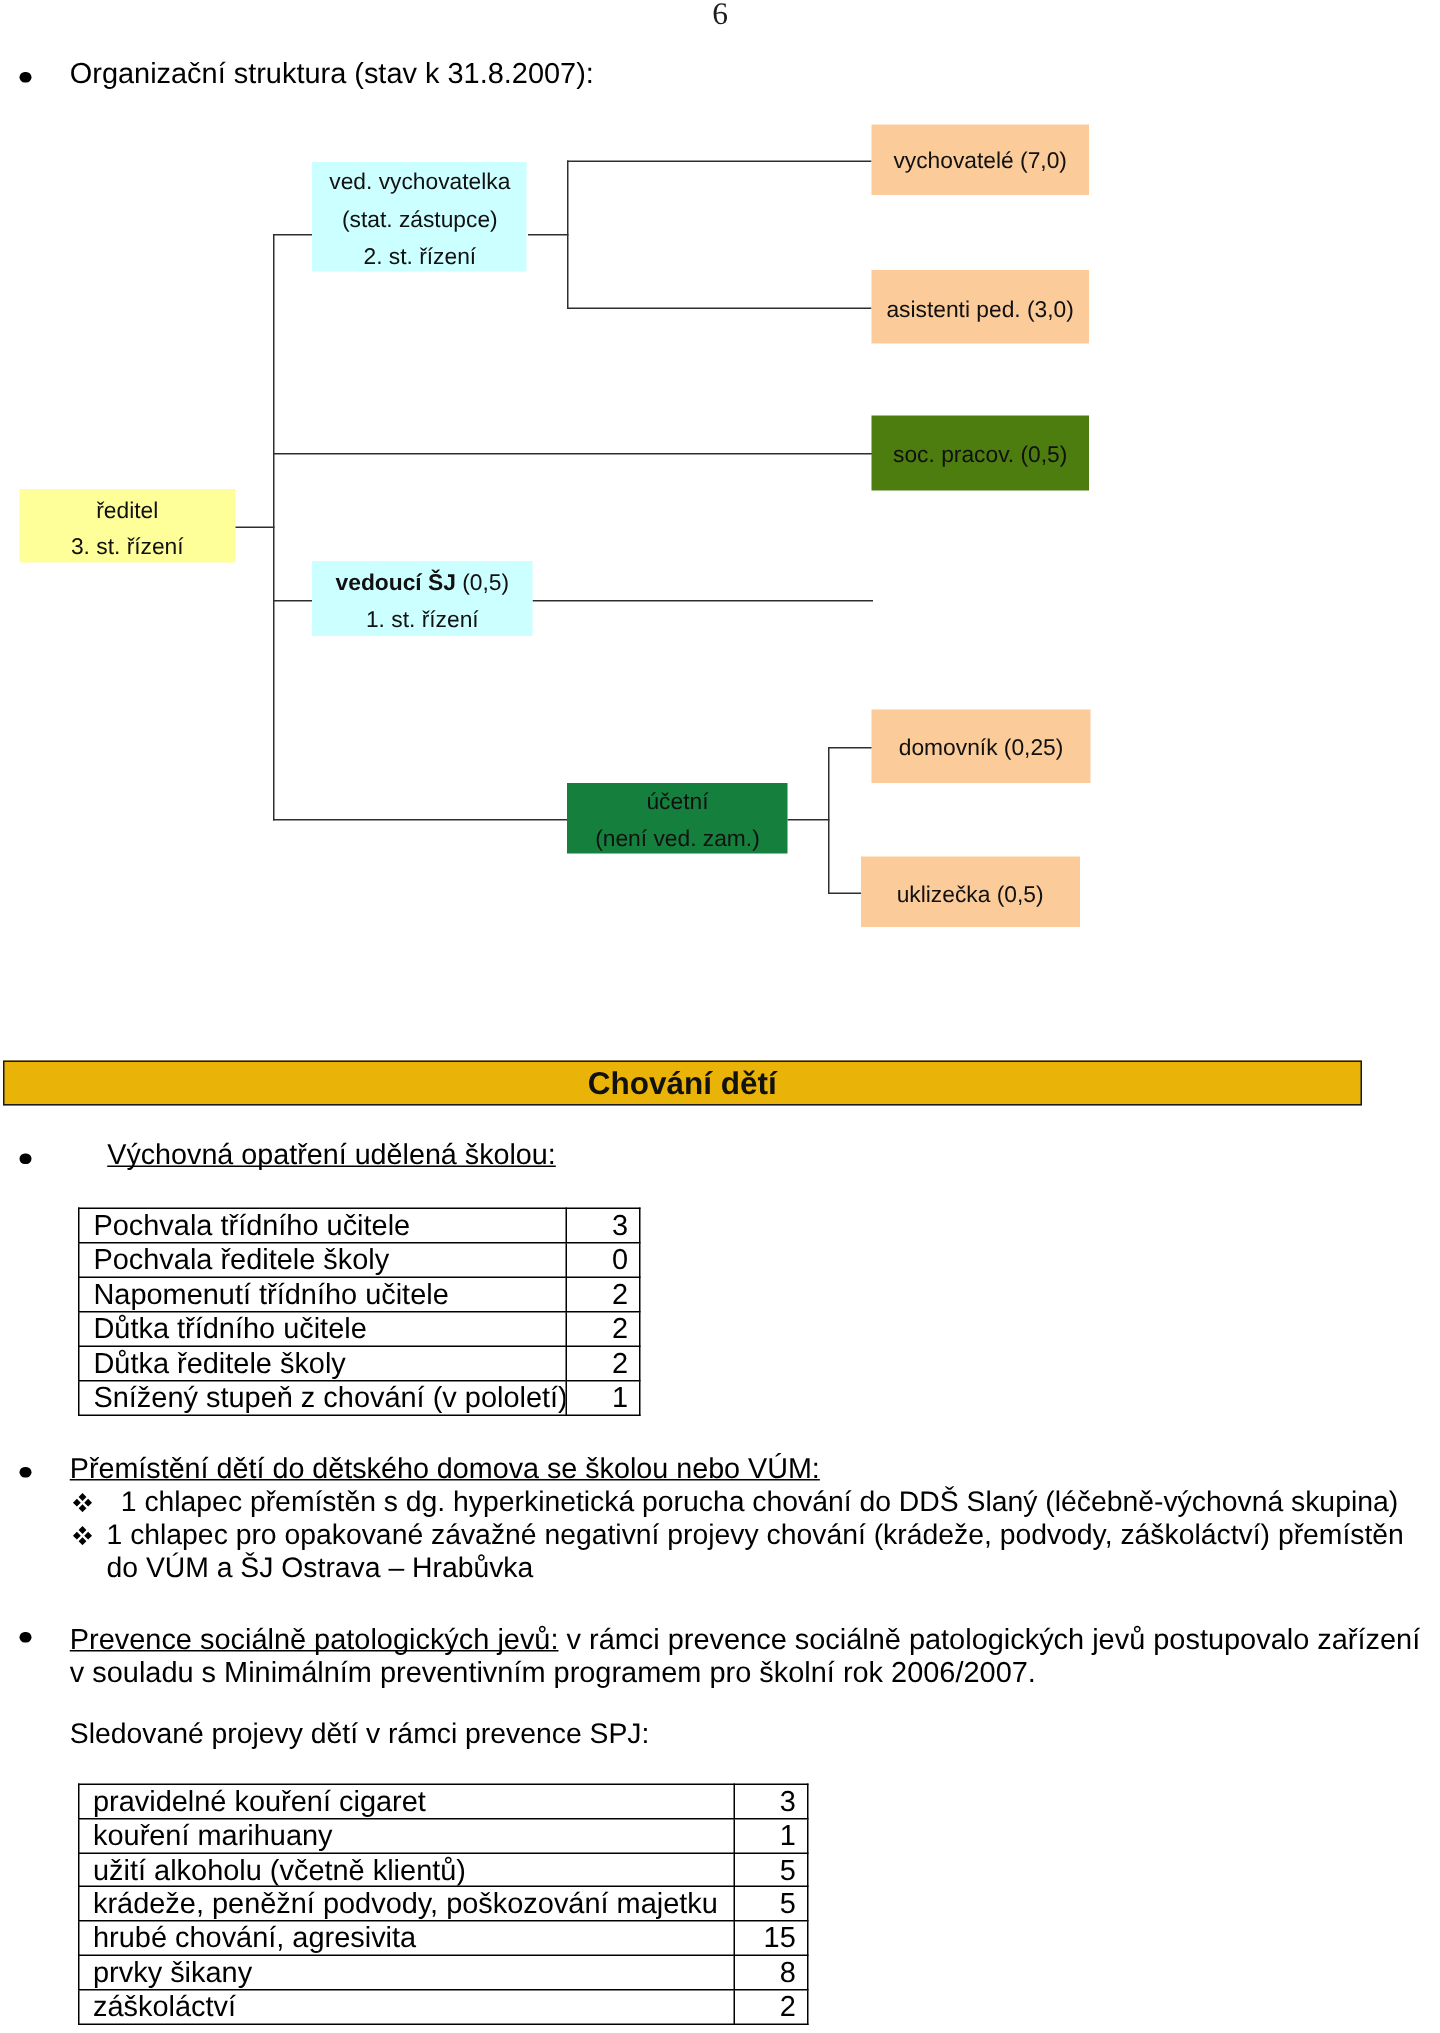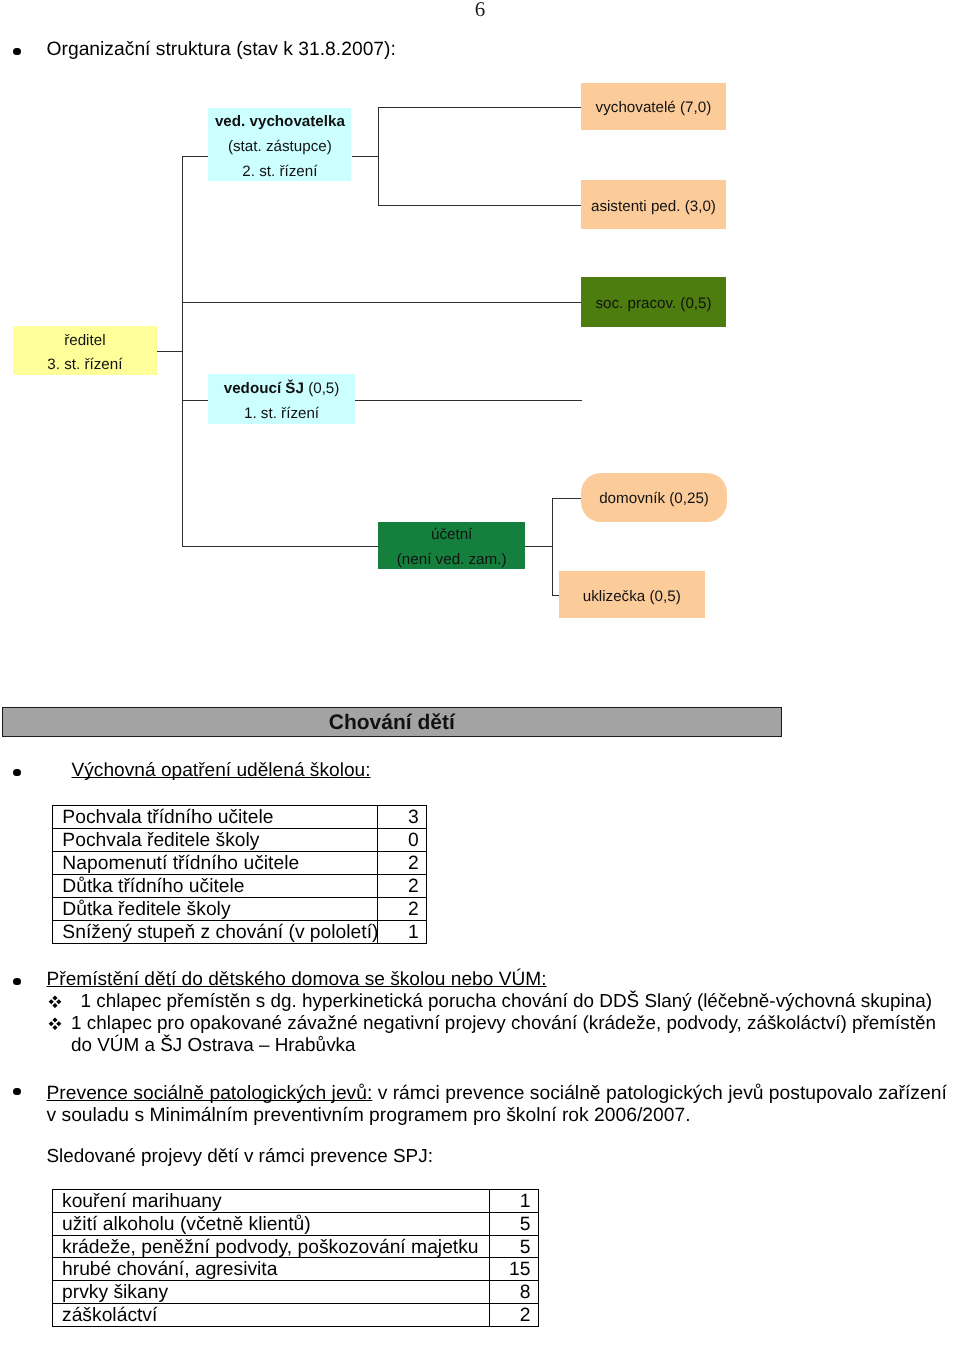--- a/index.html
+++ b/index.html
@@ -16,22 +16,22 @@
 .hd{font-size:19.15px;}
 .u{text-decoration:underline;text-decoration-skip-ink:none;text-underline-offset:1.2px;text-decoration-thickness:1.3px;}
 
 #chart{position:absolute;left:0;top:0;width:960px;height:700px;}
 .node>div{transform:translateZ(0);}
 .node{position:absolute;display:flex;flex-direction:column;align-items:center;
   justify-content:center;font-size:15.2px;line-height:24.6px;color:#111;
   box-sizing:border-box;padding-top:5px;}
 .ln{position:absolute;background:#2e2e2e;}
 
-.secbar{position:absolute;left:1.8px;top:706.6px;width:780px;height:30.6px;
-  background:#a3a3a3;border:1.35px solid #1a1a1a;
+.secbar{position:absolute;left:1.8px;top:706.6px;width:906px;height:30.6px;
+  background:#eab308;border:1.35px solid #1a1a1a;
   box-sizing:border-box;display:flex;align-items:center;justify-content:center;}
 .secbar span{font-size:21px;font-weight:bold;color:#111;transform:translateZ(0);position:relative;top:1.5px;}
 
 table.tbl{position:absolute;border-collapse:collapse;font-size:19.3px;color:#000;
   table-layout:fixed;}
 table.tbl td{border:1.4px solid #000;padding:2px 0 0 0;overflow:hidden;white-space:nowrap;vertical-align:top;}
 table#t-measures td{height:20.1px;line-height:20.1px;}
 table#t-monitored td{height:19.8px;line-height:19.8px;}
 table.tbl td.lbl{padding-left:9px;}
 table.tbl td.num{text-align:right;padding-right:7.5px;}
@@ -56,45 +56,45 @@
 <div class="ln" style="left:355px;top:400px;width:227px;height:1.4px;"></div>
 <div class="ln" style="left:525px;top:546px;width:28px;height:1.4px;"></div>
 <div class="ln" style="left:552px;top:498px;width:1.4px;height:98px;"></div>
 <div class="ln" style="left:552px;top:498px;width:30px;height:1.4px;"></div>
 <div class="ln" style="left:552px;top:595px;width:30px;height:1.4px;"></div>
 <div class="node" style="left:12.6px;top:326.2px;width:144.5px;height:48.8px;background:#FFFF99;">
 <div style="font-weight:normal">ředitel</div>
 <div>3. st. řízení</div>
 </div>
 <div class="node" style="left:208.3px;top:108.3px;width:143.2px;height:73.0px;background:#CCFFFF;">
-<div style="font-weight:bold">ved. vychovatelka</div>
+<div style="font-weight:normal">ved. vychovatelka</div>
 <div>(stat. zástupce)</div>
 <div>2. st. řízení</div>
 </div>
 <div class="node" style="left:208.4px;top:374.0px;width:146.3px;height:50.0px;background:#CCFFFF;">
 <div><span style="font-weight:bold">vedoucí ŠJ</span><span> (0,5)</span></div>
 <div>1. st. řízení</div>
 </div>
 <div class="node" style="left:378.1px;top:521.7px;width:147.1px;height:47.5px;background:#15803d;">
 <div>účetní</div>
 <div>(není ved. zam.)</div>
 </div>
 <div class="node" style="left:580.7px;top:82.5px;width:145.5px;height:47.5px;background:#FBCB99;">
 <div>vychovatelé (7,0)</div>
 </div>
 <div class="node" style="left:580.6px;top:180.2px;width:145.7px;height:49.1px;background:#FBCB99;">
 <div>asistenti ped. (3,0)</div>
 </div>
 <div class="node" style="left:580.7px;top:277.3px;width:145.6px;height:49.3px;background:#4d7c0f;">
 <div>soc. pracov. (0,5)</div>
 </div>
-<div class="node" style="left:581.3px;top:472.7px;width:145.5px;height:49.1px;background:#FBCB99;border-radius:20px;">
+<div class="node" style="left:581.3px;top:472.7px;width:145.5px;height:49.1px;background:#FBCB99;">
 <div>domovník (0,25)</div>
 </div>
-<div class="node" style="left:559px;top:571.3px;width:145.5px;height:46.7px;background:#FBCB99;">
+<div class="node" style="left:574px;top:571.3px;width:145.5px;height:46.7px;background:#FBCB99;">
 <div>uklizečka (0,5)</div>
 </div>
 </div>
 <div class="secbar">
     <span>Chování dětí</span>
   </div>
 <div class="blt" style="left:13px;top:768.5px;"></div>
 <div class="txt u hd" style="left:46.5px;top:760.4px;margin-left:25px;">Výchovná opatření udělená školou:</div>
 <table class="tbl" id="t-measures" style="left:52.3px;top:804.7px;width:375px;">
 <tbody>
@@ -132,20 +132,24 @@
 <div class="txt sub" style="left:80.5px;top:991px;width:880px;">1 chlapec přemístěn s dg. hyperkinetická porucha chování do DDŠ Slaný (léčebně-výchovná skupina)</div>
 <svg width="14" height="13.5" viewBox="0 0 14 13.5" style="position:absolute;left:48px;top:1016.5px">
     <path fill="#000" d="M7.00 0.40 L9.60 3.00 L7.00 5.60 L4.40 3.00 Z M3.25 4.15 L5.85 6.75 L3.25 9.35 L0.65 6.75 Z M10.75 4.15 L13.35 6.75 L10.75 9.35 L8.15 6.75 Z M7.00 7.90 L9.60 10.50 L7.00 13.10 L4.40 10.50 Z"></path>
   </svg>
 <div class="txt sub" style="left:71px;top:1013px;width:870px;">1 chlapec pro opakované závažné negativní projevy chování (krádeže, podvody, záškoláctví) přemístěn do VÚM a ŠJ Ostrava – Hrabůvka</div>
 <div class="blt" style="left:13px;top:1087.8px;"></div>
 <div class="txt" style="left:46.5px;top:1083px;width:907px;"><span class="u">Prevence sociálně patologických jevů:</span><span> v rámci prevence sociálně patologických jevů postupovalo zařízení v souladu s Minimálním preventivním programem pro školní rok 2006/2007.</span></div>
 <div class="txt sub" style="left:46.5px;top:1145.6px;">Sledované projevy dětí v rámci prevence SPJ:</div>
 <table class="tbl" id="t-monitored" style="left:52px;top:1189px;width:487px;">
 <tbody>
+      <tr>
+        <td class="lbl">pravidelné kouření cigaret</td>
+        <td class="num" style="width:41px">3</td>
+      </tr>
 <tr>
         <td class="lbl">kouření marihuany</td>
         <td class="num" style="width:41px">1</td>
       </tr>
 <tr>
         <td class="lbl">užití alkoholu (včetně klientů)</td>
         <td class="num" style="width:41px">5</td>
       </tr>
 <tr>
         <td class="lbl">krádeže, peněžní podvody, poškozování majetku</td>

